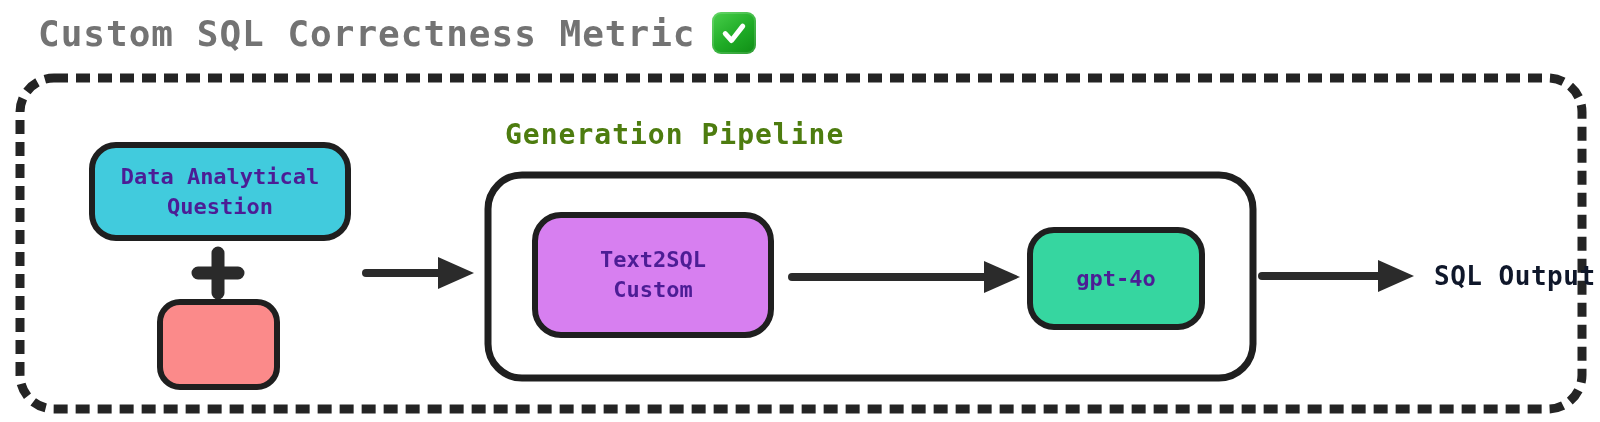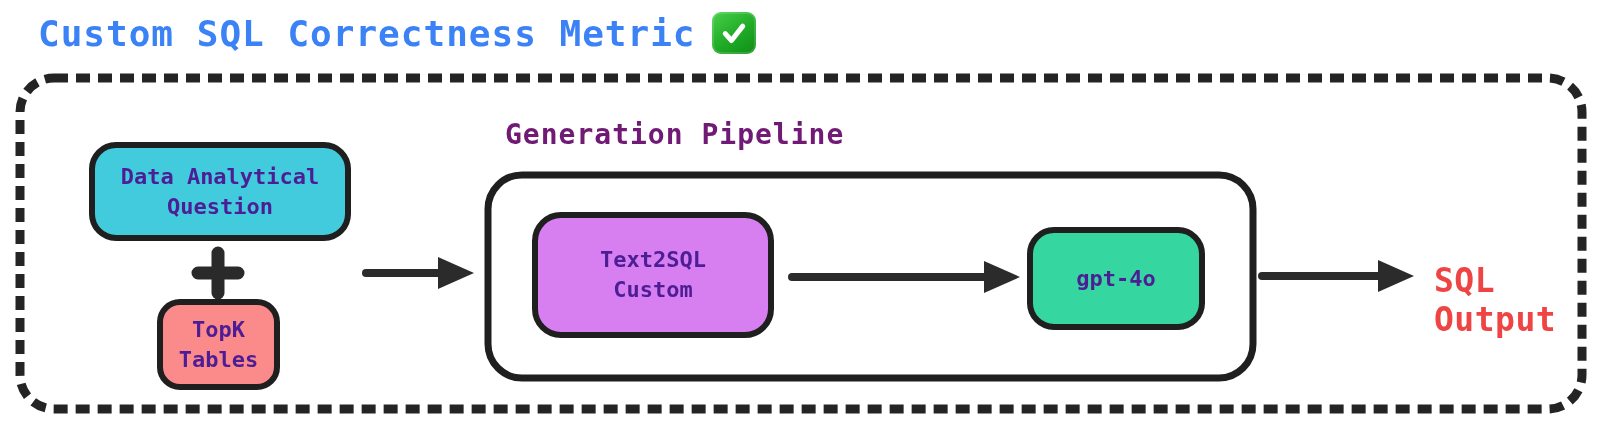--- a/index.html
+++ b/index.html
@@ -23,21 +23,21 @@
     height: 54px;
     display: flex;
     align-items: center;
     gap: 16px;
   }
   .page-title {
     margin: 0;
     font-size: 36px;
     font-weight: bold;
     letter-spacing: 1px;
-    color: #3b82f6;
+    color: #737373;
     font-family: "DejaVu Sans Mono", "Liberation Mono", monospace;
   }
   .check-badge {
     display: inline-flex;
     align-items: center;
     justify-content: center;
     width: 44px;
     height: 42px;
     border-radius: 9px;
     background: linear-gradient(145deg, #49cf4b 0%, #1fab26 55%, #0f8d15 100%);
@@ -70,30 +70,30 @@
     color: #4c1d95;
     pointer-events: none;
   }
   .pipeline-title {
     position: absolute;
     left: 505px;
     top: 118px;
     font-size: 28px;
     font-weight: bold;
     letter-spacing: 1px;
-    color: #701a75;
+    color: #4d7c0f;
   }
   .output-label {
     position: absolute;
     left: 1434px;
     top: 261px;
-    font-size: 33px;
+    font-size: 26px;
     font-weight: bold;
     letter-spacing: 0.5px;
-    color: #ef4444;
+    color: #0f172a;
   }
 </style>
 </head>
 <body>
 
 <div class="stage">
 
   <div class="title-row">
     <h1 class="page-title">Custom SQL Correctness Metric</h1>
     <span class="check-badge">
@@ -127,22 +127,20 @@
 
     <line class="arrow-line" x1="1262" y1="276" x2="1380" y2="276" stroke="#2b2b2b"></line>
     <path d="M1378 260 L1414 276 L1378 292 Z" fill="#2b2b2b"></path>
   </svg>
 
   <div class="pipeline-title">Generation Pipeline</div>
 
   <div class="box-label" style="left:92px; top:145px; width:256px; height:93px;">Data Analytical
 Question</div>
 
-  <div class="box-label" style="left:160px; top:302px; width:117px; height:85px;">TopK
-Tables</div>
 
   <div class="box-label" style="left:535px; top:215px; width:236px; height:120px;">Text2SQL
 Custom</div>
 
   <div class="box-label" style="left:1030px; top:230px; width:172px; height:97px;">gpt-4o</div>
 
   <div class="output-label">SQL Output</div>
 
 </div>
 

